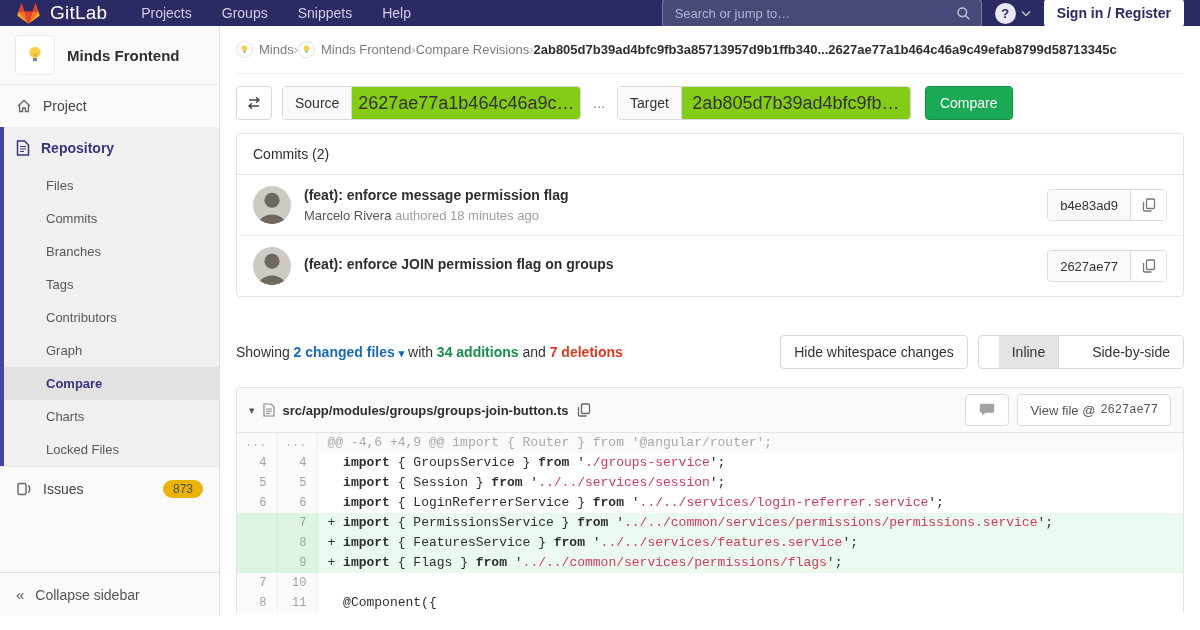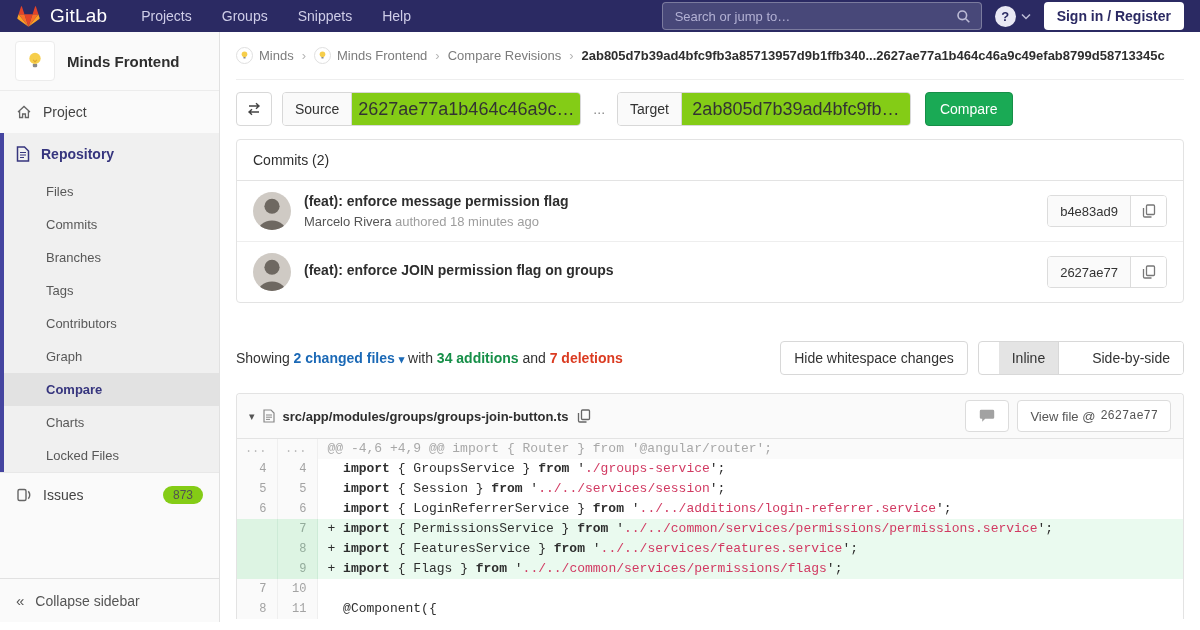--- a/index.html
+++ b/index.html
@@ -4,21 +4,21 @@
 <style>
   * { box-sizing: border-box; }
   html,body { margin:0; padding:0; }
   body {
     width:1200px; height:630px; overflow:hidden;
     font-family:"Liberation Sans", sans-serif;
     color:#333; background:#fff; font-size:14px;
   }
   
   .navbar {
-    height:32px; background:var(--navbar-bg,#2b2a63);
+    height:26px; background:var(--navbar-bg,#2b2a63);
     display:flex; align-items:center; justify-content:space-between;
     padding:0 16px;
   }
   .nav-left { display:flex; align-items:center; }
   .logo { display:flex; align-items:center; gap:9px; margin-right:34px; }
   .logo-text { color:#fff; font-size:19px; letter-spacing:.2px; }
   .nav-menu { display:flex; gap:30px; list-style:none; margin:0; padding:0; }
   .nav-menu li { color:#cfcde8; font-size:14px; cursor:pointer; }
   .nav-right { display:flex; align-items:center; gap:13px; }
   .search-box {
@@ -63,32 +63,32 @@
     display:flex; align-items:center; gap:11px; padding:13px 16px;
     color:#444; cursor:pointer; font-size:14px;
   }
   .repo-section { border-left:4px solid var(--sidebar-accent,#4545a0); background:#f0f0f0; }
   .repo-section .nav-item { padding-left:12px; }
   .nav-item.section-active { color:#36357e; font-weight:bold; }
   .sub-item { padding:9px 16px 9px 42px; color:#585858; font-size:13px; cursor:pointer; }
   .sub-item.active { background:#e2e2e2; color:#36357e; font-weight:bold; }
   .issues-item { border-top:1px solid #e8e8e8; }
   .badge {
-    margin-left:auto; background:#84cc16; color:#525252; border-radius:10px;
+    margin-left:auto; background:#eab308; color:#525252; border-radius:10px;
     padding:2px 10px; font-size:12px;
   }
   .collapse-bar {
     border-top:1px solid #e1e1e1; padding:13px 16px; color:#555;
     display:flex; align-items:center; gap:11px; cursor:pointer; font-size:14px;
   }
   .collapse-icon { font-size:15px; color:#555; }
   
   .main { flex:1; padding:0 16px; overflow:hidden; }
   .breadcrumbs {
-    display:flex; align-items:center; gap:8px; height:48px;
+    display:flex; align-items:center; gap:0; height:48px;
     border-bottom:1px solid #eee; font-size:13px; color:#7c7c7c; white-space:nowrap;
   }
   .crumb { cursor:pointer; display:flex; align-items:center; gap:6px; }
   .crumb-avatar {
     width:17px; height:17px; border-radius:50%; border:1px solid #e0e0e0;
     background:#fff; display:inline-flex; align-items:center; justify-content:center;
   }
   .crumb-sep { color:#b5b5b5; }
   .crumb-current { color:#2e2e2e; font-weight:bold; }
   
@@ -455,21 +455,21 @@
               <td class="code"><span class="seg-p">  </span><span class="seg-k">import</span><span class="seg-p"> { GroupsService } </span><span class="seg-k">from</span><span class="seg-p"> '</span><span class="seg-s">./groups-service</span><span class="seg-p">';</span></td>
             </tr>
             <tr class="dl-ctx">
               <td class="ln old">5</td>
               <td class="ln new">5</td>
               <td class="code"><span class="seg-p">  </span><span class="seg-k">import</span><span class="seg-p"> { Session } </span><span class="seg-k">from</span><span class="seg-p"> '</span><span class="seg-s">../../services/session</span><span class="seg-p">';</span></td>
             </tr>
             <tr class="dl-ctx">
               <td class="ln old">6</td>
               <td class="ln new">6</td>
-              <td class="code"><span class="seg-p">  </span><span class="seg-k">import</span><span class="seg-p"> { LoginReferrerService } </span><span class="seg-k">from</span><span class="seg-p"> '</span><span class="seg-s">../../additions/login-referrer.service</span><span class="seg-p">';</span></td>
+              <td class="code"><span class="seg-p">  </span><span class="seg-k">import</span><span class="seg-p"> { LoginReferrerService } </span><span class="seg-k">from</span><span class="seg-p"> '</span><span class="seg-s">../../services/login-referrer.service</span><span class="seg-p">';</span></td>
             </tr>
             <tr class="dl-add">
               <td class="ln old"></td>
               <td class="ln new">7</td>
               <td class="code"><span class="seg-p">+ </span><span class="seg-k">import</span><span class="seg-p"> { PermissionsService } </span><span class="seg-k">from</span><span class="seg-p"> '</span><span class="seg-s">../../common/services/permissions/permissions.service</span><span class="seg-p">';</span></td>
             </tr>
             <tr class="dl-add">
               <td class="ln old"></td>
               <td class="ln new">8</td>
               <td class="code"><span class="seg-p">+ </span><span class="seg-k">import</span><span class="seg-p"> { FeaturesService } </span><span class="seg-k">from</span><span class="seg-p"> '</span><span class="seg-s">../../services/features.service</span><span class="seg-p">';</span></td>

